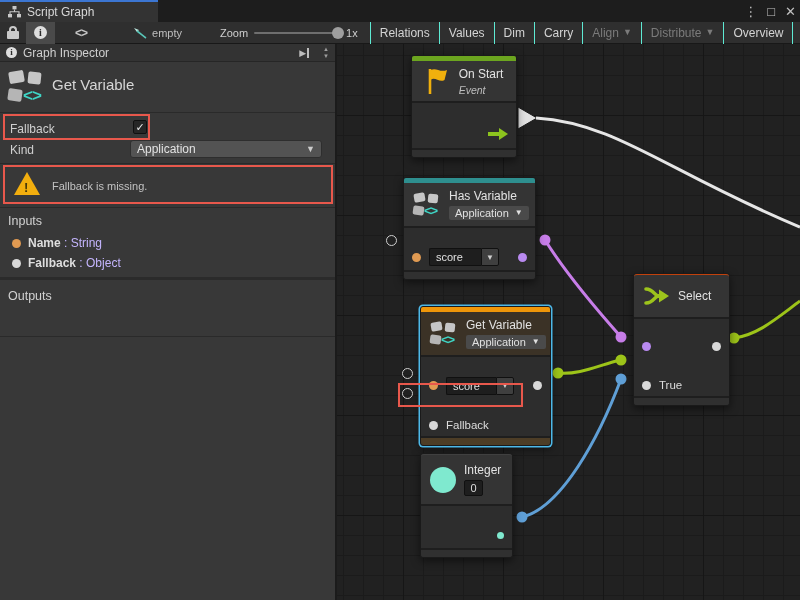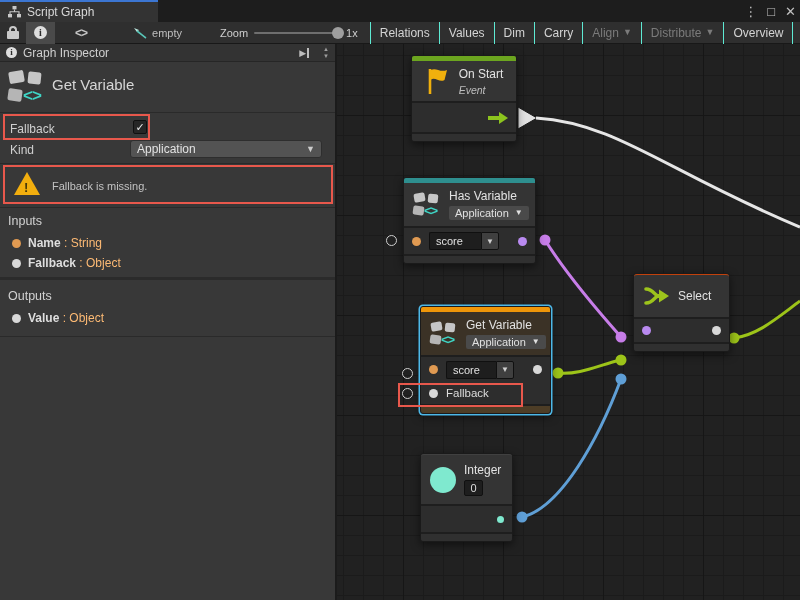--- a/index.html
+++ b/index.html
@@ -55,21 +55,21 @@
   .kind-dd .dd-arrow-sm { margin-left:auto; color:#cccccc; }
   .annotation { position:absolute; border:2px solid #e8584c; z-index:30; pointer-events:none; }
   .warn-tri { position:absolute; left:14px; top:128px; width:0; height:0;
     border-left:13px solid transparent; border-right:13px solid transparent; border-bottom:23px solid #f2ae0e; }
   .warn-mark { position:absolute; left:24px; top:136px; color:#463808; font-weight:bold; font-size:13px; }
   .warn-text { position:absolute; left:52px; top:136px; color:#c2c2c2; font-size:11px; }
   .sect-title { position:absolute; left:8px; font-size:12.5px; color:#d2d2d2; }
   .io-row { position:absolute; left:0; width:100%; height:16px; }
   .io-dot { position:absolute; left:12px; top:3px; width:9px; height:9px; border-radius:50%; }
   .io-name { position:absolute; left:28px; top:0; font-weight:bold; color:#dedede; }
-  .io-type { color:#fdba74; font-weight:normal; }
+  .io-type { color:#c4b5fd; font-weight:normal; }
 
   
   .canvas { position:absolute; left:337px; top:44px; width:463px; height:556px; background-color:#212121;
     background-image:
       linear-gradient(#161616 1px, transparent 1px),
       linear-gradient(90deg, #161616 1px, transparent 1px),
       linear-gradient(#1b1b1b 1px, transparent 1px),
       linear-gradient(90deg, #1b1b1b 1px, transparent 1px);
     background-size:100px 100px, 100px 100px, 20px 20px, 20px 20px;
     background-position:0 71px, 66px 0, 0 11px, 6px 0; }
@@ -77,21 +77,21 @@
   .node { position:absolute; background:#2d2d2d; border-radius:3px; z-index:10;
     box-shadow:0 3px 8px rgba(0,0,0,.5); border:1px solid #1a1a1a; }
   .node.selected { box-shadow:0 0 0 1.5px #4db8e8, 0 3px 8px rgba(0,0,0,.5); }
   .node-bar { height:5px; border-radius:2px 2px 0 0; }
   .node-header { background:#343434; display:flex; align-items:center; gap:8px; padding:6px 9px; }
   .node.selected .node-header { background:#3b3226; }
   .node-titles { display:flex; flex-direction:column; gap:3px; }
   .node-title { font-size:12px; color:#e2e2e2; white-space:nowrap; }
   .node-sub { font-size:10.5px; color:#bdbdbd;font-style:italic; }
   .node-body { border-top:2px solid #1e1e1e; }
-  .node-row { display:flex; align-items:center; gap:8px; padding:0 8px; height:24px; }
+  .node-row { display:flex; align-items:center; gap:8px; padding:0 8px; height:24px;margin-top:16px; }
   .node-footer { height:9px; background:#303030; border-top:2px solid #1e1e1e; border-radius:0 0 3px 3px; }
   .node.selected .node-footer { background:#4d3d26; }
   .port { width:9px; height:9px; border-radius:50%; flex:none; }
   .port.right { margin-left:auto; }
   .ring { position:absolute; width:11px; height:11px; border:1.5px solid #cfcfcf; border-radius:50%; z-index:12; }
   .unit-dd { background:#4a4a4a; border-radius:2px; display:flex; align-items:center; gap:6px;
     padding:1px 6px; font-size:11px; color:#e0e0e0; width:max-content; }
   .var-field { display:flex; align-items:stretch; height:18px; }
   .var-field .vf-text { background:#1e1e1e; border:1px solid #101010; border-right:none; width:52px;
     display:flex; align-items:center; padding:0 6px; font-size:11px; color:#e0e0e0; border-radius:2px 0 0 2px; }
@@ -230,24 +230,20 @@
       <span class="io-name"><span>Name</span><span class="io-type"> : String</span></span>
     </div>
     <div class="io-row" style="top:212px;">
       <span class="io-dot" style="background:#d8d8d8;"></span>
       <span class="io-name"><span>Fallback</span><span class="io-type"> : Object</span></span>
     </div>
 
     <div class="divider" style="top:233px;height:3px;background:#2b2b2b;"></div>
 
     <div class="sect-title" style="top:245px;">Outputs</div>
-    <div class="io-row" style="top:267px;">
-      <span class="io-dot" style="background:#d8d8d8;"></span>
-      <span class="io-name"><span>Value</span><span class="io-type"> : Object</span></span>
-    </div>
 
     <div class="divider" style="top:292px;"></div>
   </div>
 
   <div class="canvas">
 
     <svg class="wires" width="463" height="556" viewBox="0 0 463 556">
       <polygon points="181,63 200,74 181,85" fill="#e2e2e2" stroke="#1a1a1a" stroke-width="1"></polygon>
       <path d="M199,74 C280,79 330,128 463,183" stroke="#e6e6e6" stroke-width="3" fill="none"></path>
       <path d="M208,196 C228,228 260,266 284,293" stroke="#c77de8" stroke-width="3" fill="none"></path>
@@ -357,20 +353,24 @@
           <path d="M3 18 C11 18 11 11 16 11" stroke="#9dc41c" stroke-width="3.6" fill="none" stroke-linecap="round"></path>
           <polygon points="16,4.5 26,11 16,17.5" fill="#9dc41c"></polygon>
         </svg>
         <span class="node-title">Select</span>
       </div>
       <div class="node-body">
         <div class="node-row" style="height:23px;">
           <span class="port" style="background:#b98af0;"></span>
           <span class="port right" style="background:#d8d8d8;"></span>
         </div>
+        <div class="node-row" style="height:22px;">
+          <span class="port" style="background:#d8d8d8;"></span>
+          <span class="port-label">True</span>
+        </div>
       </div>
       <div class="node-footer"></div>
     </div>
 
     <div class="node" style="left:83px;top:409px;width:93px;">
       <div class="node-header" style="border-top:1px solid #404040;border-radius:3px 3px 0 0;padding:8px 9px;">
         <span class="int-circle"></span>
         <div class="node-titles">
           <span class="node-title">Integer</span>
           <span class="zero-box">0</span>

